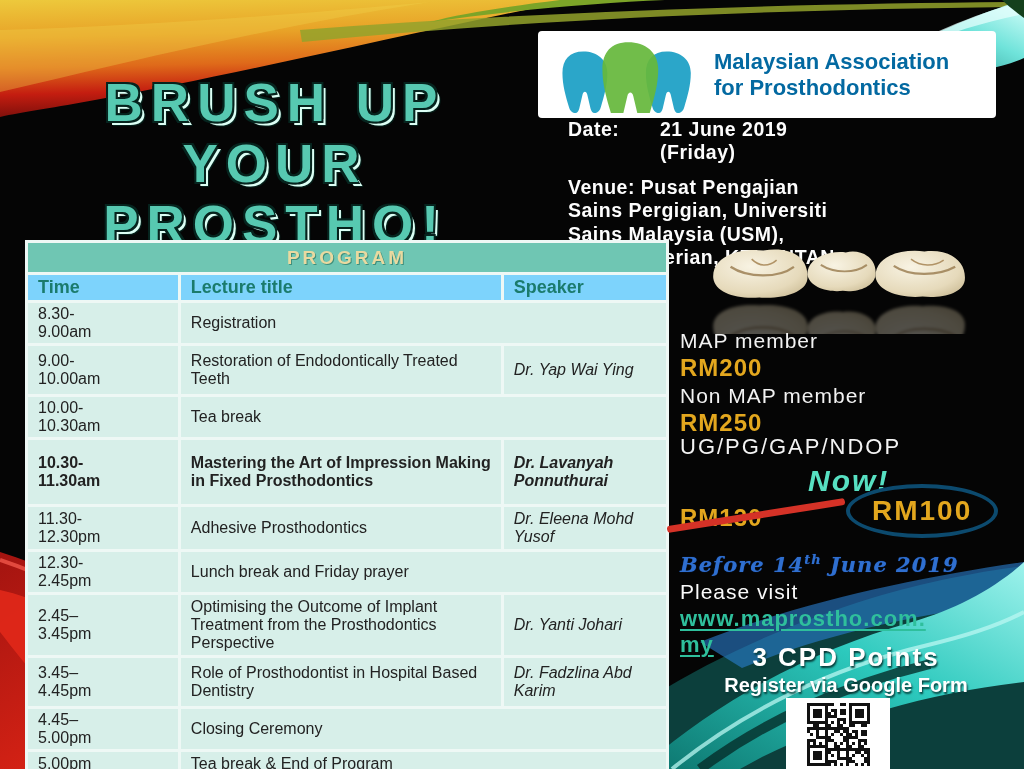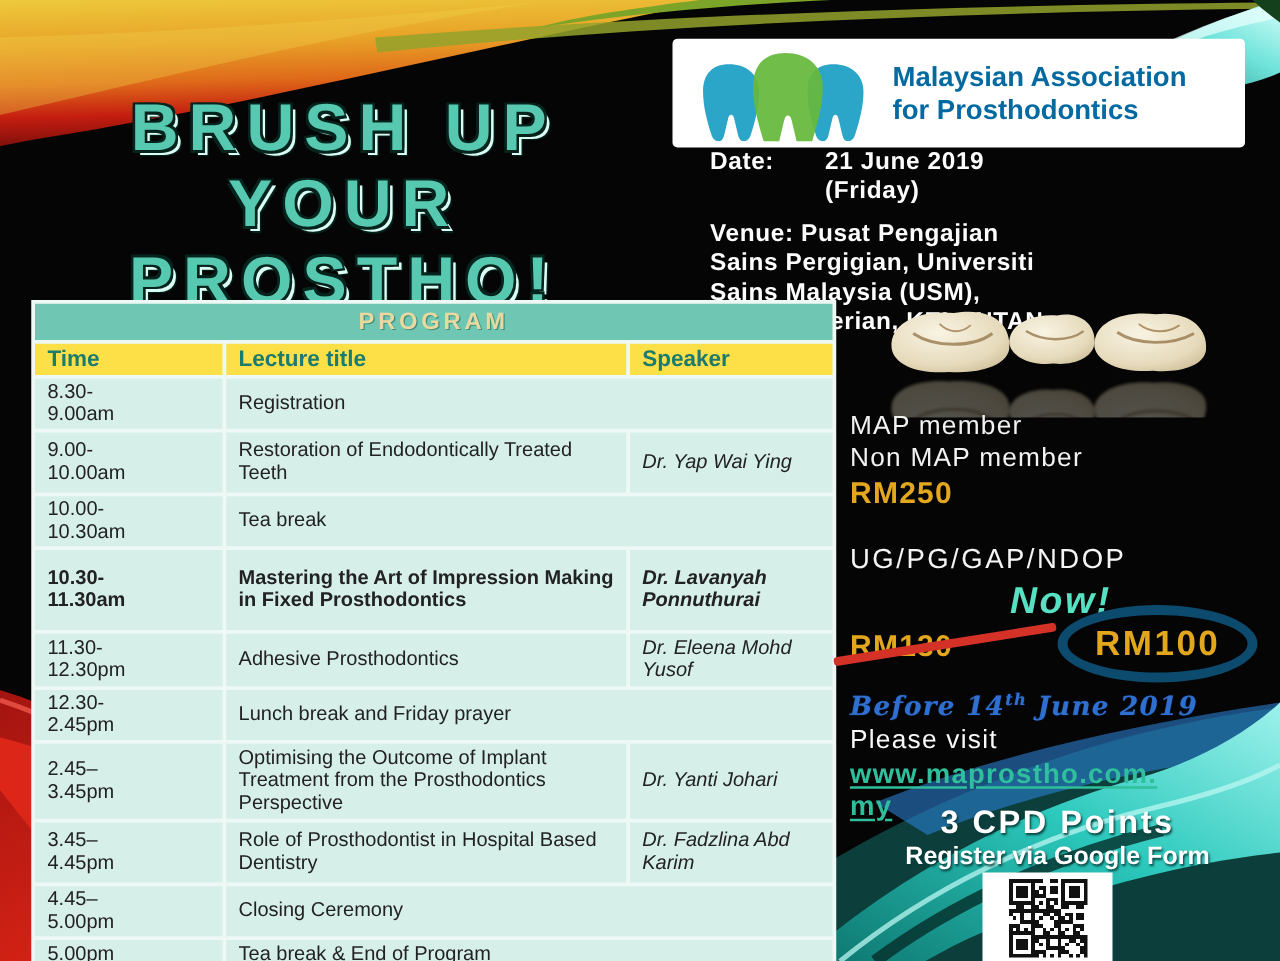--- a/index.html
+++ b/index.html
@@ -28,36 +28,36 @@
   
   .event-info{position:absolute;left:568px;top:118px;width:446px;z-index:3;color:#fdfdfd;font-weight:bold;font-size:19.5px;line-height:1.2;letter-spacing:.5px;}
   .date-row{display:flex;}
   .date-label{width:92px;flex:0 0 92px;}
   .date-value{white-space:pre-line;}
   .venue-text{margin-top:11px;white-space:pre-line;}
   
   .program-wrap{position:absolute;left:25px;top:240px;width:644px;z-index:3;}
   table.program{border-collapse:separate;border-spacing:3px;background:#eef8f5;width:100%;}
   td.caption-cell{background:#6FC6B3;color:#E9D9A0;font-weight:bold;font-size:19px;letter-spacing:3px;text-align:center;height:25px;text-shadow:1px 1px 0 #3f8f7d;}
-  th{background:#fde047;color:#1B7B6C;font-weight:bold;font-size:18px;text-align:left;padding:2px 10px;height:21px;}
+  th{background:#7dd3fc;color:#1B7B6C;font-weight:bold;font-size:18px;text-align:left;padding:2px 10px;height:21px;}
   td{background:#D7EFE9;color:#222;font-size:16px;padding:2px 10px;vertical-align:middle;}
   td.time-cell{white-space:pre-line;width:138px;}
   td.lecture-cell{width:322px;}
   td.speaker-cell{font-style:italic;width:148px;}
   
   .right-col{position:absolute;left:678px;top:236px;width:340px;z-index:3;}
   .bridge-photo{position:absolute;left:12px;top:2px;width:300px;height:96px;}
   .price-block{position:absolute;left:2px;top:92px;}
   .price-label{color:#f2f2f2;font-size:21px;letter-spacing:1px;line-height:1.25;}
   .price-value{color:#E3A71E;font-weight:bold;font-size:24px;letter-spacing:1px;line-height:1.2;}
   .student-label{position:absolute;left:2px;top:198px;color:#f4f4f4;font-size:22px;letter-spacing:2px;}
   .now-label{position:absolute;left:130px;top:228px;color:#57E0C2;font-style:italic;font-weight:bold;font-size:30px;letter-spacing:2px;}
   .old-price{position:absolute;left:2px;top:268px;color:#E3A71E;font-weight:bold;font-size:24px;letter-spacing:1px;}
   .strike-line{position:absolute;left:-12px;top:276px;width:180px;height:7px;background:#D53227;transform:rotate(-9deg);border-radius:3px;}
-  .new-price{position:absolute;left:168px;top:248px;border:8px solid #0c4a6e;border-radius:50%;
+  .new-price{position:absolute;left:168px;top:248px;border:4px solid #0c4a6e;border-radius:50%;
     padding:7px 22px;color:#E3A71E;font-weight:bold;font-size:28px;letter-spacing:2px;}
   .deadline{position:absolute;left:2px;top:316px;color:#2F6FD0;font-family:"DejaVu Serif",serif;font-style:italic;font-weight:bold;font-size:21px;letter-spacing:1px;text-shadow:0 0 1px #16408a;}
   .deadline sup{font-size:13px;}
   .visit-label{position:absolute;left:2px;top:344px;color:#fafafa;font-size:21px;letter-spacing:1px;}
   .website-link{position:absolute;left:2px;top:370px;color:#2FBF9C;font-weight:bold;font-size:22px;letter-spacing:1px;
     white-space:pre-line;text-decoration:underline;text-underline-offset:3px;text-decoration-thickness:2px;cursor:pointer;}
   .cpd-points{position:absolute;left:0;top:406px;width:336px;text-align:center;color:#fff;font-weight:bold;font-size:26px;letter-spacing:2px;text-shadow:1px 2px 2px #063b38;}
   .register-text{position:absolute;left:0;top:438px;width:336px;text-align:center;color:#fff;font-weight:bold;font-size:20px;text-shadow:1px 2px 2px #063b38;}
   .qr-box{position:absolute;left:108px;top:462px;width:104px;height:72px;background:#fff;display:flex;align-items:center;justify-content:center;}
 </style>
@@ -243,20 +243,21 @@
           <path d="M58,22 C66,30 76,30 84,23" stroke="#b19366" stroke-width="1.6" fill="none"></path>
           <path d="M224,22 C234,30 248,30 258,23" stroke="#b19366" stroke-width="1.6" fill="none"></path>
         </g>
       </defs>
       <use href="#crowns"></use>
       <use href="#crowns" transform="translate(0,132) scale(1,-1)" opacity="0.32" filter="url(#soft)"></use>
     </svg>
 
     <div class="price-block">
       <div class="price-label">MAP member</div>
+      <div class="price-value">RM200</div>
       <div class="price-label">Non MAP member</div>
       <div class="price-value">RM250</div>
     </div>
 
     <div class="student-label">UG/PG/GAP/NDOP</div>
     <div class="now-label">Now!</div>
     <div class="old-price">RM130</div>
     <div class="strike-line"></div>
     <div class="new-price">RM100</div>
 

